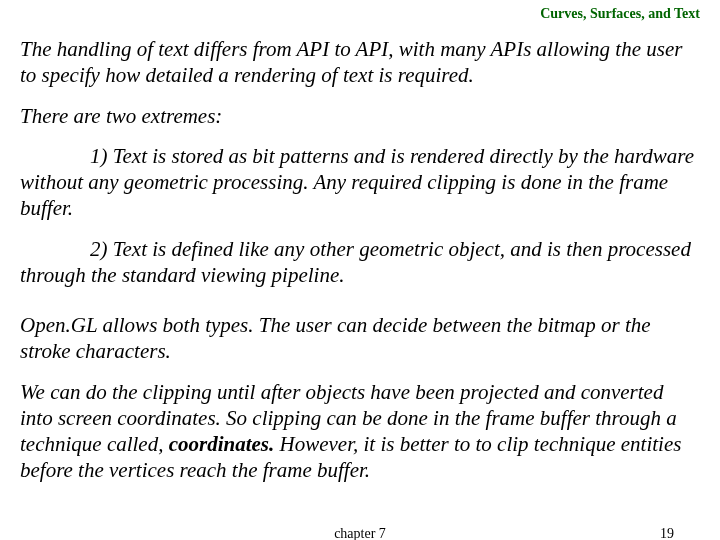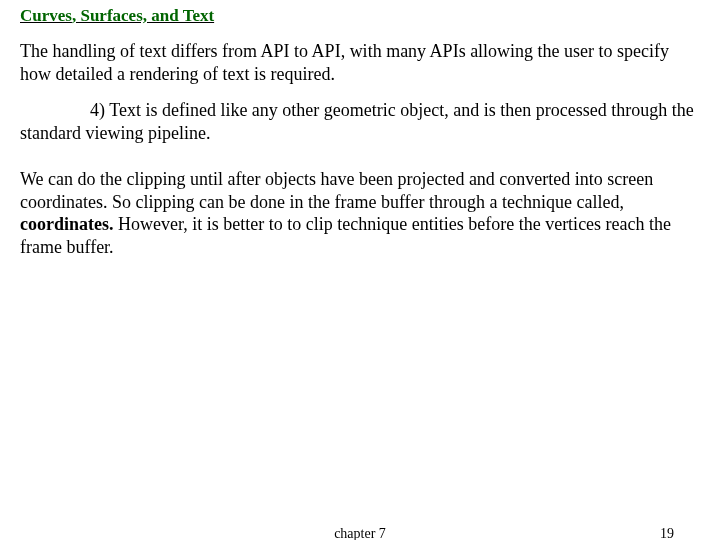--- a/index.html
+++ b/index.html
@@ -12,29 +12,30 @@
     color: #000000;
   }
   .page {
     padding: 6px 20px 0 20px;
     box-sizing: border-box;
     position: relative;
     height: 540px;
   }
   .heading {
     font-weight: bold;
-    text-decoration: underline;
-    font-size: 17px;
+    font-size: 14px;
     margin-bottom: 14px;
+    text-align: right;
   }
   .heading span { color: #006400; }
   .para {
-    font-size: 18px;
+    font-size: 21px;
     line-height: 1.25;
     margin-bottom: 14px;
+    font-style: italic;
   }
   .indent {
     text-indent: 70px;
   }
   .scissoring-run .bold { font-weight: bold; }
   .footer {
     position: absolute;
     bottom: 14px;
     left: 0;
     width: 720px;
@@ -55,26 +56,29 @@
 <body>
 
 <div class="page">
 
   <div class="heading">
     <span>Curves</span><span>, Surfaces, and Text</span>
   </div>
 
   <div class="para">The handling of text differs from API to API, with many APIs allowing the user to specify how detailed a rendering of text is required.</div>
 
+  <div class="para">There are two extremes:</div>
 
+  <div class="para indent">1) Text is stored as bit patterns and is rendered directly by the hardware without any geometric processing. Any required clipping is done in the frame buffer.</div>
 
-  <div class="para indent">4) Text is defined like any other geometric object, and is then processed through the standard viewing pipeline.</div>
+  <div class="para indent">2) Text is defined like any other geometric object, and is then processed through the standard viewing pipeline.</div>
 
   <div style="height:10px"></div>
 
+  <div class="para">Open.GL allows both types.  The user can decide between the bitmap or the stroke characters.</div>
 
   <div class="para scissoring-run">
     <span>We can do the clipping until after objects have been projected and converted into screen coordinates.  So clipping can be done in the frame buffer through a technique called, </span><span class="bold">coordinates.</span><span>  However, it is better to to clip technique entities before the vertices reach the frame buffer.</span>
   </div>
 
   <div class="footer">
     <span class="footer-center">chapter 7</span>
     <span class="footer-right">19</span>
   </div>
 

